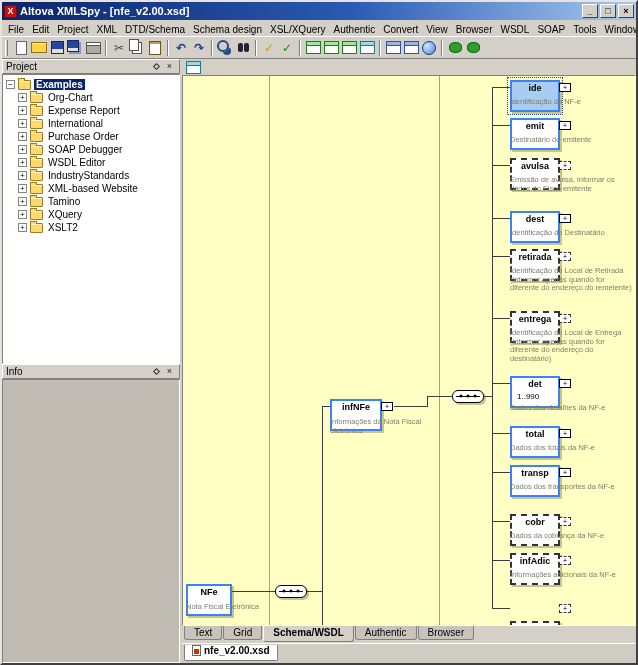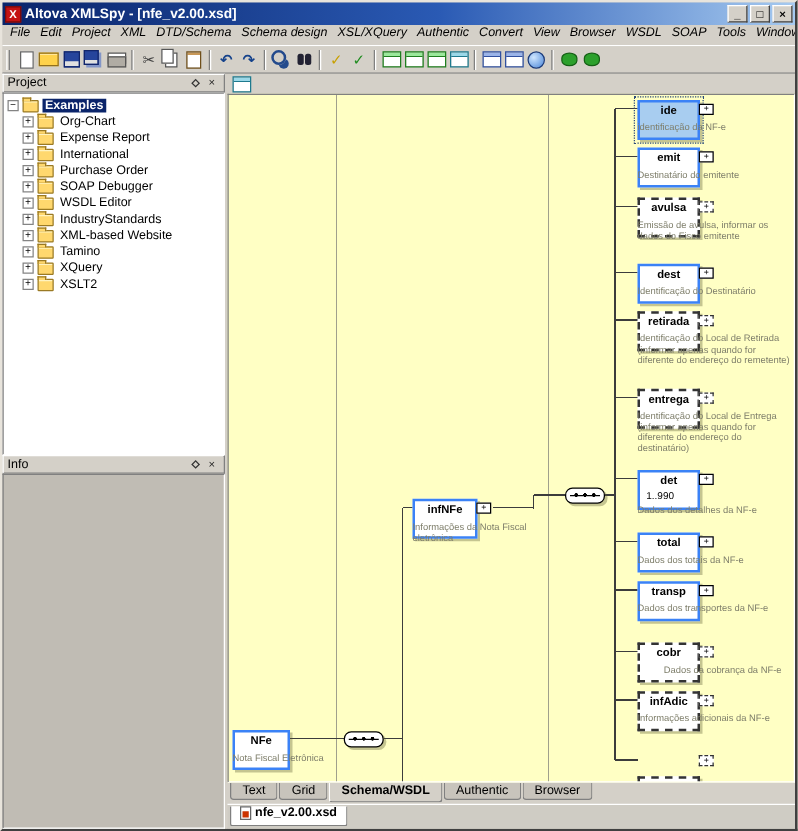--- a/index.html
+++ b/index.html
@@ -11,22 +11,22 @@
   
   .titlebar{height:18px;background:linear-gradient(90deg,#0a246a,#2a5ab4 55%,#a6caf0);
     display:flex;align-items:center;padding:0 2px;color:#fff;flex:0 0 18px;}
   .app-ic{width:13px;height:13px;background:#c41212;border:1px solid #7a0a0a;color:#fff;
     font:bold 9px/11px "Liberation Sans",sans-serif;text-align:center;margin-right:3px;}
   .title-text{font:bold 11px "Liberation Sans",sans-serif;white-space:nowrap;flex:1;}
   .tb-btn{width:16px;height:14px;background:#d4d0c8;border:1px solid;border-color:#fff #404040 #404040 #fff;
     color:#000;font:bold 9px/12px "Liberation Sans",sans-serif;text-align:center;margin-left:2px;cursor:default;}
 
   
-  .menubar{height:17px;background:#d4d0c8;display:flex;align-items:flex-start;padding:0 2px;
-    border-bottom:1px solid #fff;flex:0 0 17px;overflow:hidden;font-style:italic;}
+  .menubar{height:17px;background:#d4d0c8;display:flex;align-items:flex-end;padding:0 2px;
+    border-bottom:1px solid #fff;flex:0 0 17px;overflow:hidden;}
   .menu-item{font-size:10px;padding:1px 4px;white-space:nowrap;cursor:default;}
 
   
   .toolbar{height:22px;background:#d4d0c8;display:flex;align-items:center;padding:0 2px;
     border-bottom:1px solid #808080;flex:0 0 22px;overflow:hidden;}
   .tbgrip{width:3px;height:16px;border-left:1px solid #fff;border-right:1px solid #808080;margin:0 4px 0 1px;}
   .tbsep{width:2px;height:16px;border-left:1px solid #808080;border-right:1px solid #fff;margin:0 3px;}
   .tbicon{width:18px;height:18px;display:inline-flex;align-items:center;justify-content:center;
     font-size:12px;font-weight:bold;cursor:default;}
   .tbicon::before{display:block;}
@@ -337,21 +337,21 @@
           <div class="occ" style="left: 334px; top: 316px;">1..990</div>
           <div class="ann" style="left: 327px; top: 328px; width: 122px;">Dados dos detalhes da NF-e</div>
           <div class="el-box" style="left: 327px; top: 350px; width: 50px;">total</div>
           <span class="grip" style="left: 376px; top: 353px;">+</span>
           <div class="ann" style="left: 327px; top: 368px; width: 122px;">Dados dos totais da NF-e</div>
           <div class="el-box" style="left: 327px; top: 389px; width: 50px;">transp</div>
           <span class="grip" style="left: 376px; top: 392px;">+</span>
           <div class="ann" style="left: 327px; top: 407px; width: 122px;">Dados dos transportes da NF-e</div>
           <div class="el-box opt" style="left: 327px; top: 438px; width: 50px;">cobr</div>
           <span class="grip opt" style="left: 376px; top: 441px;">+</span>
-          <div class="ann" style="left: 327px; top: 456px; width: 122px; padding-left: 21px;">Dados da cobrança da NF-e</div>
+          <div class="ann" style="left: 327px; top: 456px; width: 122px;">Dados da cobrança da NF-e</div>
           <div class="el-box opt" style="left: 327px; top: 477px; width: 50px;">infAdic</div>
           <span class="grip opt" style="left: 376px; top: 480px;">+</span>
           <div class="ann" style="left: 327px; top: 495px; width: 122px;">Informações adicionais da NF-e</div>
           <div class="el-box opt" style="left: 327px; top: 545px; width: 50px;">exporta</div>
           <span class="grip opt" style="left: 376px; top: 528px;">+</span>
         </div>
       <div class="view-tabs" id="viewtabs">
           <span class="vtab">Text</span>
           <span class="vtab">Grid</span>
           <span class="vtab active">Schema/WSDL</span>

